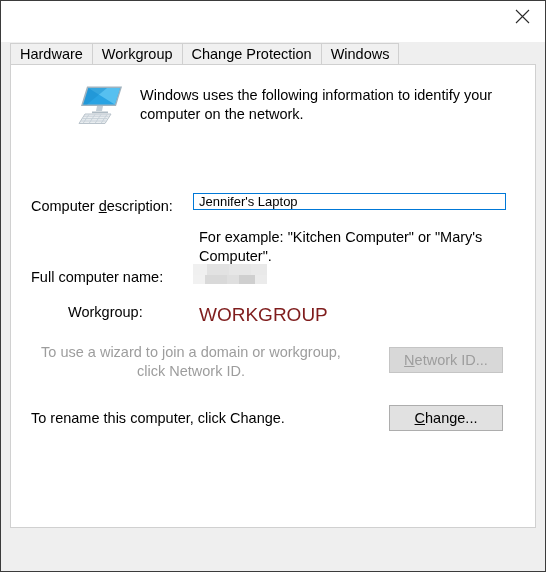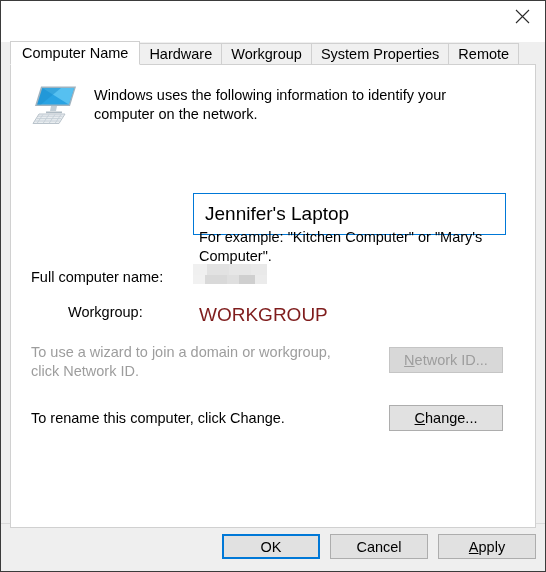--- a/index.html
+++ b/index.html
@@ -109,20 +109,21 @@
   }
 
   
   .intro {
     position: absolute;
     left: 0;
     top: 19px;
     right: 0;
     display: flex;
     align-items: flex-start;
+    padding-left: 46px;
   }
   .pc-icon {
     width: 54px;
     margin-left: 20px;
     flex: 0 0 auto;
   }
   .pc-icon svg { display: block; }
   .intro-text {
     margin-left: 9px;
     margin-top: 2px;
@@ -145,27 +146,27 @@
     color: #7f1d1d;
     white-space: nowrap;
   }
 
   .desc-input {
     position: absolute;
     box-sizing: border-box;
     left: 182px;
     top: 128px;
     width: 313px;
-    height: 42px;
+    height: 17px;
     background: #ffffff;
     border: 1px solid #0078d7;
     font-family: "Liberation Sans", sans-serif;
-    font-size: 19px;
-    color: #000000;
-    padding: 0 11px;
+    font-size: 13px;
+    color: #000000;
+    padding: 0 5px;
     outline: none;
   }
 
   .hint {
     position: absolute;
     left: 188px;
     top: 163px;
     width: 300px;
     font-size: 14.5px;
     color: #000000;
@@ -204,21 +205,21 @@
   }
 
   
   .para {
     position: absolute;
     font-size: 14.5px;
     line-height: 19px;
     color: #000000;
     width: 320px;
   }
-  .para.disabled { color: #9d9d9d; }
+  .para.disabled { color: #9d9d9d; text-align: center; }
 
   
   .btn {
     box-sizing: border-box;
     background: #e1e1e1;
     border: 1px solid #adadad;
     font-family: "Liberation Sans", sans-serif;
     font-size: 14.5px;
     color: #000000;
     display: flex;
@@ -272,34 +273,31 @@
 
   <div class="titlebar">
     <button class="close-btn">
       <svg width="15" height="15" viewBox="0 0 15 15" aria-hidden="true">
         <path d="M1 1 L14 14 M14 1 L1 14" stroke="#2b2b2b" stroke-width="1.1" fill="none"></path>
       </svg>
     </button>
   </div>
 
   <div class="tabstrip">
-    <div class="tab active">
-      <span>Computer Name</span>
-    </div>
     <div class="tab">
       <span>Hardware</span>
     </div>
     <div class="tab">
       <span>Workgroup</span>
     </div>
     <div class="tab">
-      <span>System Properties</span>
+      <span>Change Protection</span>
     </div>
     <div class="tab">
-      <span>Remote</span>
+      <span>Windows</span>
     </div>
   </div>
 
   <div class="panel">
     <div class="panel-inner">
 
       <div class="intro">
         <div class="pc-icon">
           <svg width="48" height="42" viewBox="0 0 48 42" aria-hidden="true">
 
@@ -319,20 +317,21 @@
               <path d="M12 30.4 L6.2 39.2"></path>
               <path d="M18 30.4 L12.2 39.2"></path>
               <path d="M24 30.4 L18.2 39.2"></path>
               <path d="M30 30.4 L24.2 39.2"></path>
             </g>
           </svg>
         </div>
         <div class="intro-text">Windows uses the following information to identify your computer on the network.</div>
       </div>
 
+      <div class="row-label" style="left:20px; top:133px;"><span>Computer </span><span class="acc">d</span><span>escription:</span></div>
 
       <input class="desc-input" type="text" value="Jennifer's Laptop" style="">
 
       <div class="hint">For example: "Kitchen Computer" or "Mary's Computer".</div>
 
       <div class="row-label" style="left:20px; top:204px;">Full computer name:</div>
       <div class="redacted"></div>
 
       <div class="row-label" style="left:20px; top:239px;margin-left:37px;">Workgroup:</div>
       <div class="row-value" style="left:188px; top:239px;">WORKGROUP</div>
@@ -345,22 +344,14 @@
 
       <div class="para" style="left:20px; top:344px;">To rename this computer, click Change.</div>
       <button class="btn side" style="top:340px;">
           <span class="acc">C</span>
           <span>hange...</span>
         </button>
 
     </div>
   </div>
 
-  <div class="footer">
-    <button class="btn footer-btn default ok">OK</button>
-    <button class="btn footer-btn cancel">Cancel</button>
-    <button class="btn footer-btn apply">
-        <span class="acc">A</span>
-        <span>pply</span>
-      </button>
-  </div>
 
 </div>
 
 </body></html>

